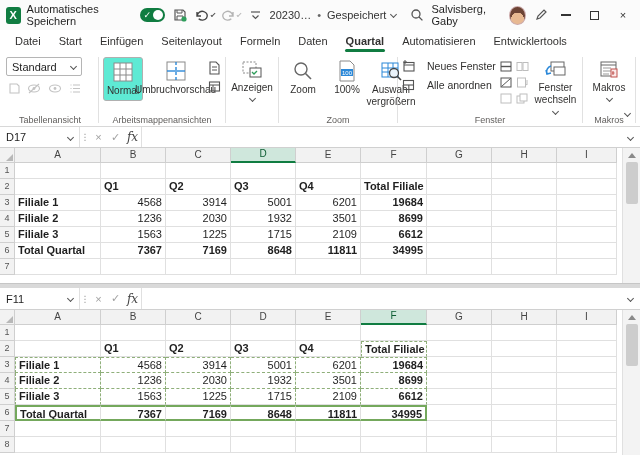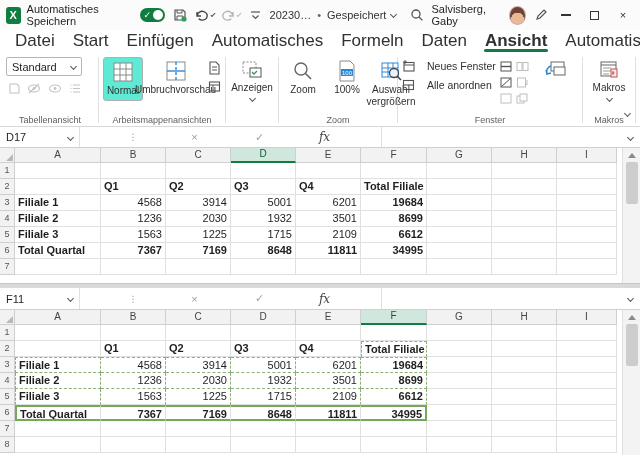--- a/index.html
+++ b/index.html
@@ -26,21 +26,21 @@
   .dot{color:#666;}
   .saved{color:#333;display:flex;align-items:center;gap:3px;}
   .spacer{flex:1;}
   .avatar{width:19px;height:19px;border-radius:50%;background:radial-gradient(circle at 50% 72%, #e8b992 0 45%, #6d4435 46%);border:1px solid #caa;}
   .winbtn{width:26px;height:22px;display:flex;align-items:center;justify-content:center;color:#333;font-size:11px;}
   .maxbox{width:9px;height:9px;border:1.2px solid #333;}
   .minline{width:10px;height:1.5px;background:#333;}
 
   
   .tabsrow{height:22px;background:#fff;display:flex;align-items:center;padding:0 6px;gap:0;}
-  .tab{padding:0 9px;height:100%;display:flex;align-items:center;font-size:17px;color:#323130;position:relative;cursor:default;}
+  .tab{padding:0 9px;height:100%;display:flex;align-items:center;font-size:11px;color:#323130;position:relative;cursor:default;}
   .tab.active{font-weight:bold;}
   .tab.active::after{content:"";position:absolute;left:8px;right:8px;bottom:0;height:3px;background:var(--green);border-radius:2px;}
 
   
   .ribbon{height:75px;background:#fff;border-bottom:1px solid #d8d8d8;display:flex;align-items:stretch;padding:2px 2px 0 2px;position:relative;}
   .rgroup{position:relative;padding:3px 4px 14px 4px;display:flex;align-items:flex-start;gap:4px;}
   .glabel{position:absolute;bottom:1px;left:0;right:0;text-align:center;font-size:9px;color:var(--gray);white-space:nowrap;}
   .gsep{width:1px;background:#e1e1e1;margin:3px 0;}
   .chv{width:5px;height:5px;border-right:1.2px solid #555;border-bottom:1.2px solid #555;transform:rotate(45deg);display:inline-block;}
   
@@ -52,21 +52,21 @@
   .bigbtn{width:52px;min-width:40px;display:flex;flex-direction:column;align-items:center;gap:2px;padding:3px 2px;border-radius:3px;font-size:10px;text-align:center;line-height:1.15;color:#323130;}
   .bigbtn.sel{background:#5eead4;border:1px solid #b0b0b0;}
   .minicol{display:flex;flex-direction:column;gap:5px;padding-top:4px;}
   .minicol svg{display:block;}
   
   .wlist{display:flex;flex-direction:column;gap:2px;}
   .wrow{display:flex;align-items:center;gap:12px;height:17px;font-size:10.5px;white-space:nowrap;color:#323130;}
   .collapse-chv{position:absolute;right:10px;bottom:10px;}
 
   
-  .frow{height:21px;background:#fff;border-bottom:1px solid #d0d0d0;display:flex;align-items:stretch;gap:48px;}
+  .frow{height:21px;background:#fff;border-bottom:1px solid #d0d0d0;display:flex;align-items:stretch;}
   .namebox{width:80px;display:flex;align-items:center;justify-content:space-between;padding:0 6px;font-size:11px;border-right:1px solid #e0e0e0;}
   .fdots{width:10px;display:flex;align-items:center;justify-content:center;color:#999;font-size:9px;}
   .fbtn{width:17px;display:flex;align-items:center;justify-content:center;color:#a0a0a0;font-size:11px;}
   .fx{font-family:"DejaVu Serif",serif;font-style:italic;color:#444;font-size:12px;}
   .finput{flex:1;background:#fff;border-left:1px solid #e0e0e0;}
   .fexp{width:20px;display:flex;align-items:center;justify-content:center;}
 
   
   .grid{position:relative;background:#fff;overflow:hidden;}
   .g-inner{position:absolute;left:0;top:0;}
@@ -159,24 +159,24 @@
         <span class="maxbox"></span>
       </div>
     <div class="winbtn">×</div>
   </div>
 
   <div class="tabsrow">
     <div id="tabs" style="display:flex;height:100%;">
         <div class="tab">Datei</div>
         <div class="tab">Start</div>
         <div class="tab">Einfügen</div>
-        <div class="tab">Automatisches</div>
+        <div class="tab">Seitenlayout</div>
         <div class="tab">Formeln</div>
         <div class="tab">Daten</div>
-        <div class="tab active">Ansicht</div>
+        <div class="tab active">Quartal</div>
         <div class="tab">Automatisieren</div>
         <div class="tab">Entwicklertools</div>
       </div>
 
   </div>
 
   <div class="ribbon">
 
     <div class="rgroup" style="width:96px;">
       <div class="sv">
@@ -340,20 +340,21 @@
             </svg>
           </span>
       </div>
       <div class="bigbtn" style="width:52px;">
         <svg width="24" height="20" viewBox="0 0 24 20">
             <rect x="8" y="2" width="13" height="9" fill="#fff" stroke="#666"></rect>
             <rect x="11" y="7" width="11" height="8" fill="#fff" stroke="#666"></rect>
             <path d="M4 14a6 6 0 0 1 4-8" fill="none" stroke="#2b88d8" stroke-width="1.5"></path>
             <path d="M3 10l1 4 4-1" fill="none" stroke="#2b88d8" stroke-width="1.5"></path>
           </svg>
+        <span><span>Fenster wechseln</span> <span class="chv"></span></span>
       </div>
       <div class="glabel">Fenster</div>
     </div>
     <div class="gsep"></div>
 
     <div class="rgroup" style="width:52px;">
       <div class="bigbtn" style="width:44px;">
         <svg width="22" height="20" viewBox="0 0 22 20">
             <rect x="3" y="2" width="15" height="14" fill="#fff" stroke="#666"></rect>
             <path d="M3 5h15" stroke="#666"></path>

